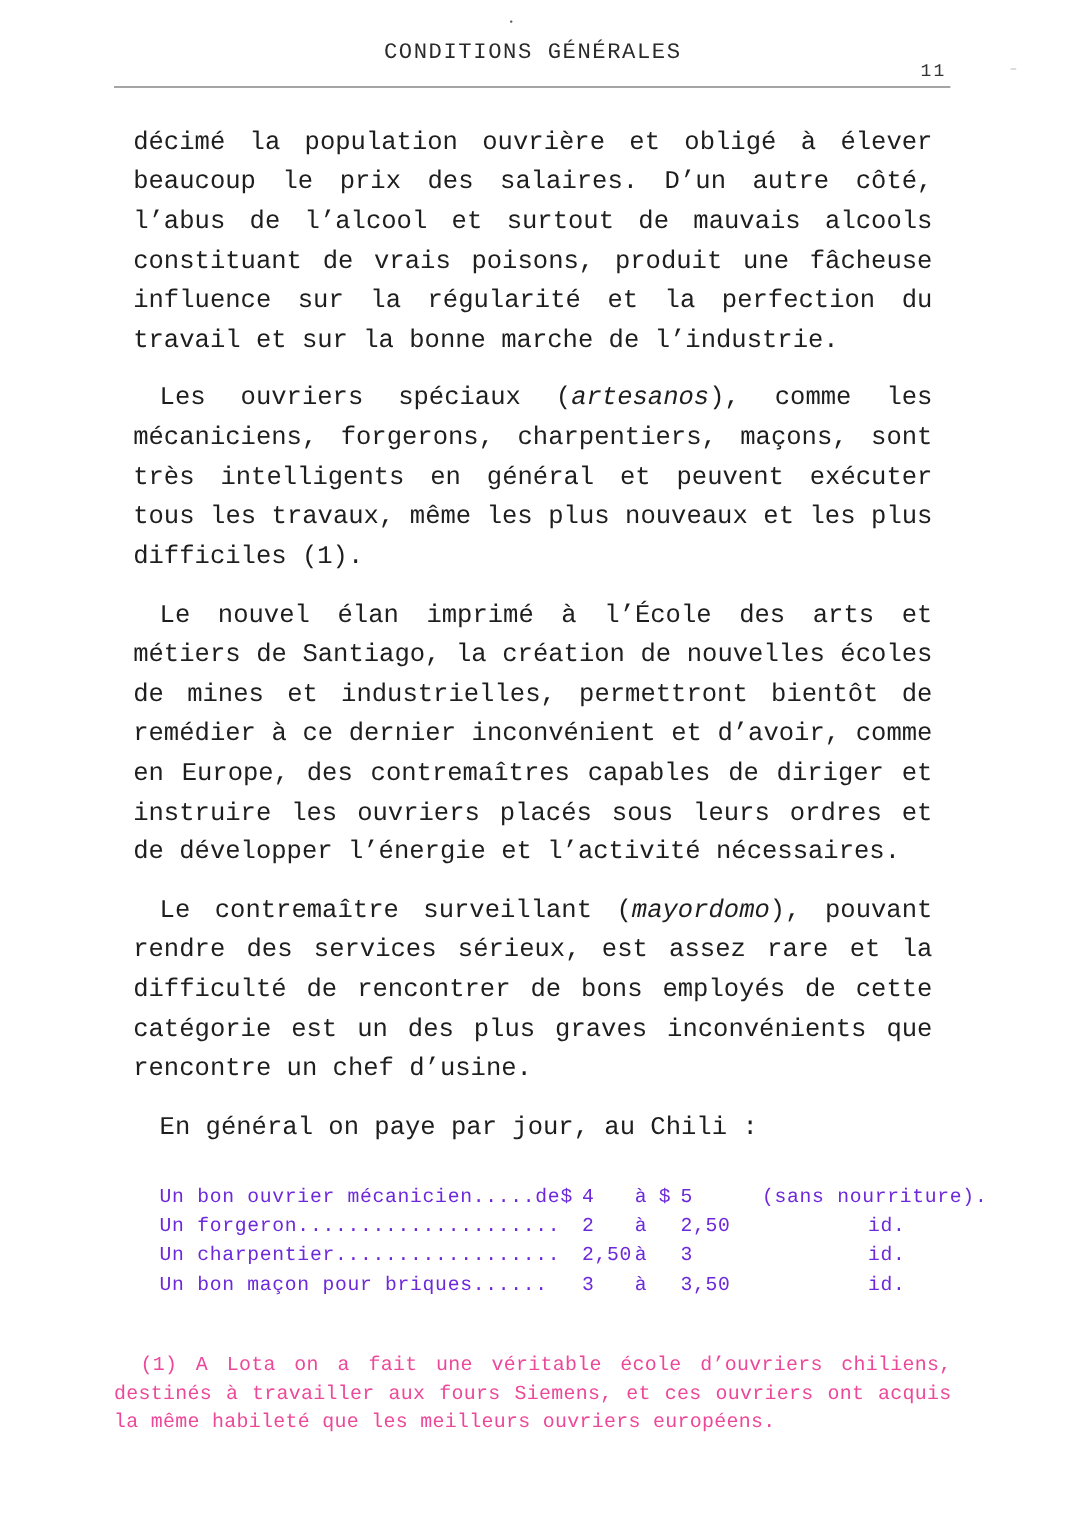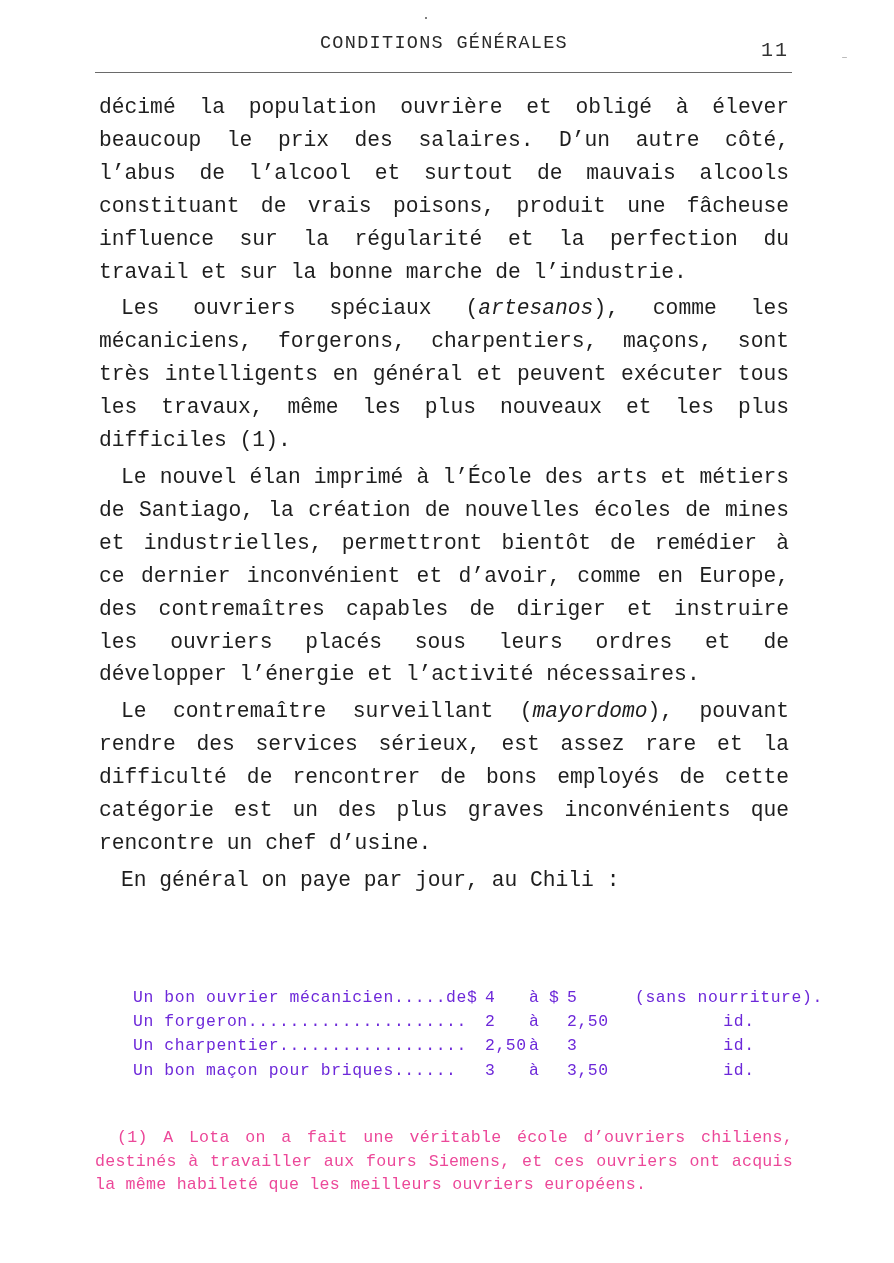--- a/index.html
+++ b/index.html
@@ -39,22 +39,22 @@
       text-align: center;
       font-size: 18.5px;
       letter-spacing: 1.3px;
       top: 0;
       color: #2a2a2a;
       padding-left: 0;
     }
     .page-number {
       position: absolute;
       right: 4px;
-      top: 6px;
-      font-size: 20px;
+      top: 18px;
+      font-size: 15px;
       letter-spacing: 2px;
       color: #333;
     }
     .head-rule {
       position: absolute;
       top: 72px;
       left: 95px;
       width: 697px;
       height: 0;
       border-top: 1.5px solid #6a6a6a;
@@ -63,21 +63,21 @@
       position: absolute;
       top: 87px;
       left: 95px;
       width: 698px;
       font-size: 21.3px;
       line-height: 32.9px;
       text-align: justify;
       color: #1e1e1e;
     }
     .body-text p {
-      margin: 4px;
+      margin: 16px;
       text-indent: 22px;
       hyphens: manual;
     }
     .body-text p.no-indent {
       text-indent: 0;
     }
     .body-text em {
       font-style: italic;
     }
     .wage-table {

